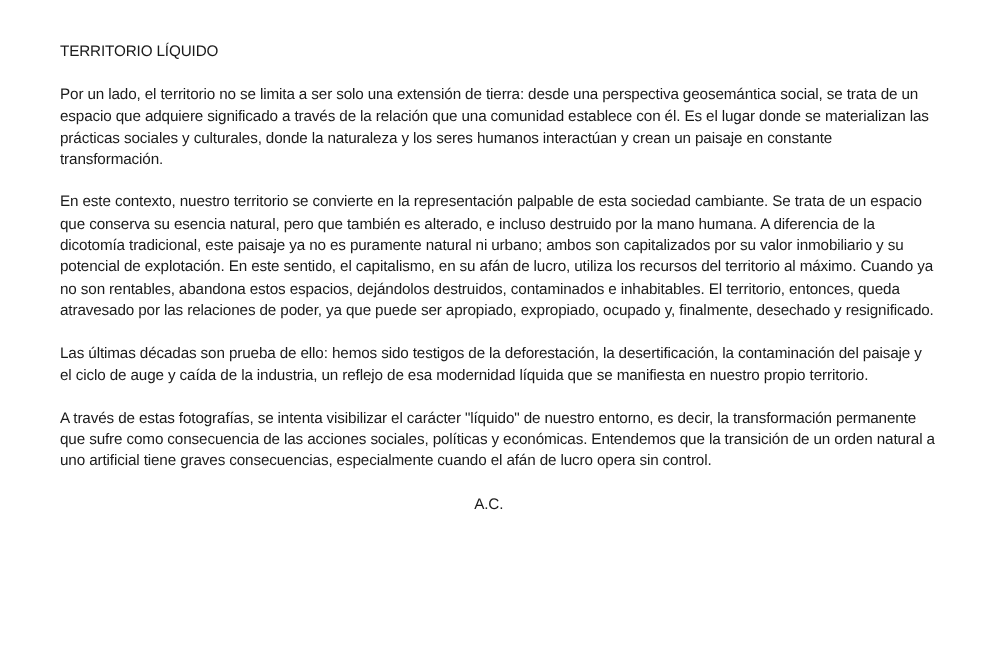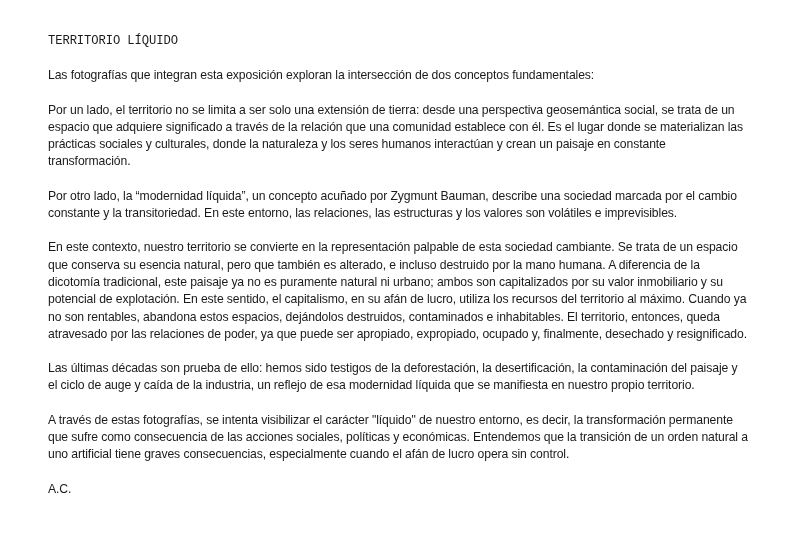--- a/index.html
+++ b/index.html
@@ -22,38 +22,35 @@
       width: 700px;
       font-size: 12.2px;
       line-height: 17.3px;
       letter-spacing: -0.1px;
     }
     .doc p {
       margin: 0;
     }
     .header-block {
       margin-bottom: 17px;
-      font-family: Liberation Mono, monospace;
     }
     .para {
       margin-bottom: 17px !important;
     }
     .signature {
-      text-align: left;
+      text-align: center;
       width: 686px;
       margin-top: 0;
     }
   </style>
 </head>
 <body>
 
 <div class="doc">
   <div class="header-block">
     <p>TERRITORIO LÍQUIDO</p>
   </div>
-  <p class="para">Las fotografías que integran esta exposición exploran la intersección de dos conceptos fundamentales:</p>
   <p class="para">Por un lado, el territorio no se limita a ser solo una extensión de tierra: desde una perspectiva geosemántica social, se trata de un espacio que adquiere significado a través de la relación que una comunidad establece con él. Es el lugar donde se materializan las prácticas sociales y culturales, donde la naturaleza y los seres humanos interactúan y crean un paisaje en constante transformación.</p>
-  <p class="para">Por otro lado, la “modernidad líquida”, un concepto acuñado por Zygmunt Bauman, describe una sociedad marcada por el cambio constante y la transitoriedad. En este entorno, las relaciones, las estructuras y los valores son volátiles e imprevisibles.</p>
   <p class="para">En este contexto, nuestro territorio se convierte en la representación palpable de esta sociedad cambiante. Se trata de un espacio que conserva su esencia natural, pero que también es alterado, e incluso destruido por la mano humana. A diferencia de la dicotomía tradicional, este paisaje ya no es puramente natural ni urbano; ambos son capitalizados por su valor inmobiliario y su potencial de explotación. En este sentido, el capitalismo, en su afán de lucro, utiliza los recursos del territorio al máximo. Cuando ya no son rentables, abandona estos espacios, dejándolos destruidos, contaminados e inhabitables. El territorio, entonces, queda atravesado por las relaciones de poder, ya que puede ser apropiado, expropiado, ocupado y, finalmente, desechado y resignificado.</p>
   <p class="para">Las últimas décadas son prueba de ello: hemos sido testigos de la deforestación, la desertificación, la contaminación del paisaje y el ciclo de auge y caída de la industria, un reflejo de esa modernidad líquida que se manifiesta en nuestro propio territorio.</p>
   <p class="para">A través de estas fotografías, se intenta visibilizar el carácter "líquido" de nuestro entorno, es decir, la transformación permanente que sufre como consecuencia de las acciones sociales, políticas y económicas. Entendemos que la transición de un orden natural a uno artificial tiene graves consecuencias, especialmente cuando el afán de lucro opera sin control.</p>
   <p class="signature">A.C.</p>
 </div>
 
 </body></html>

